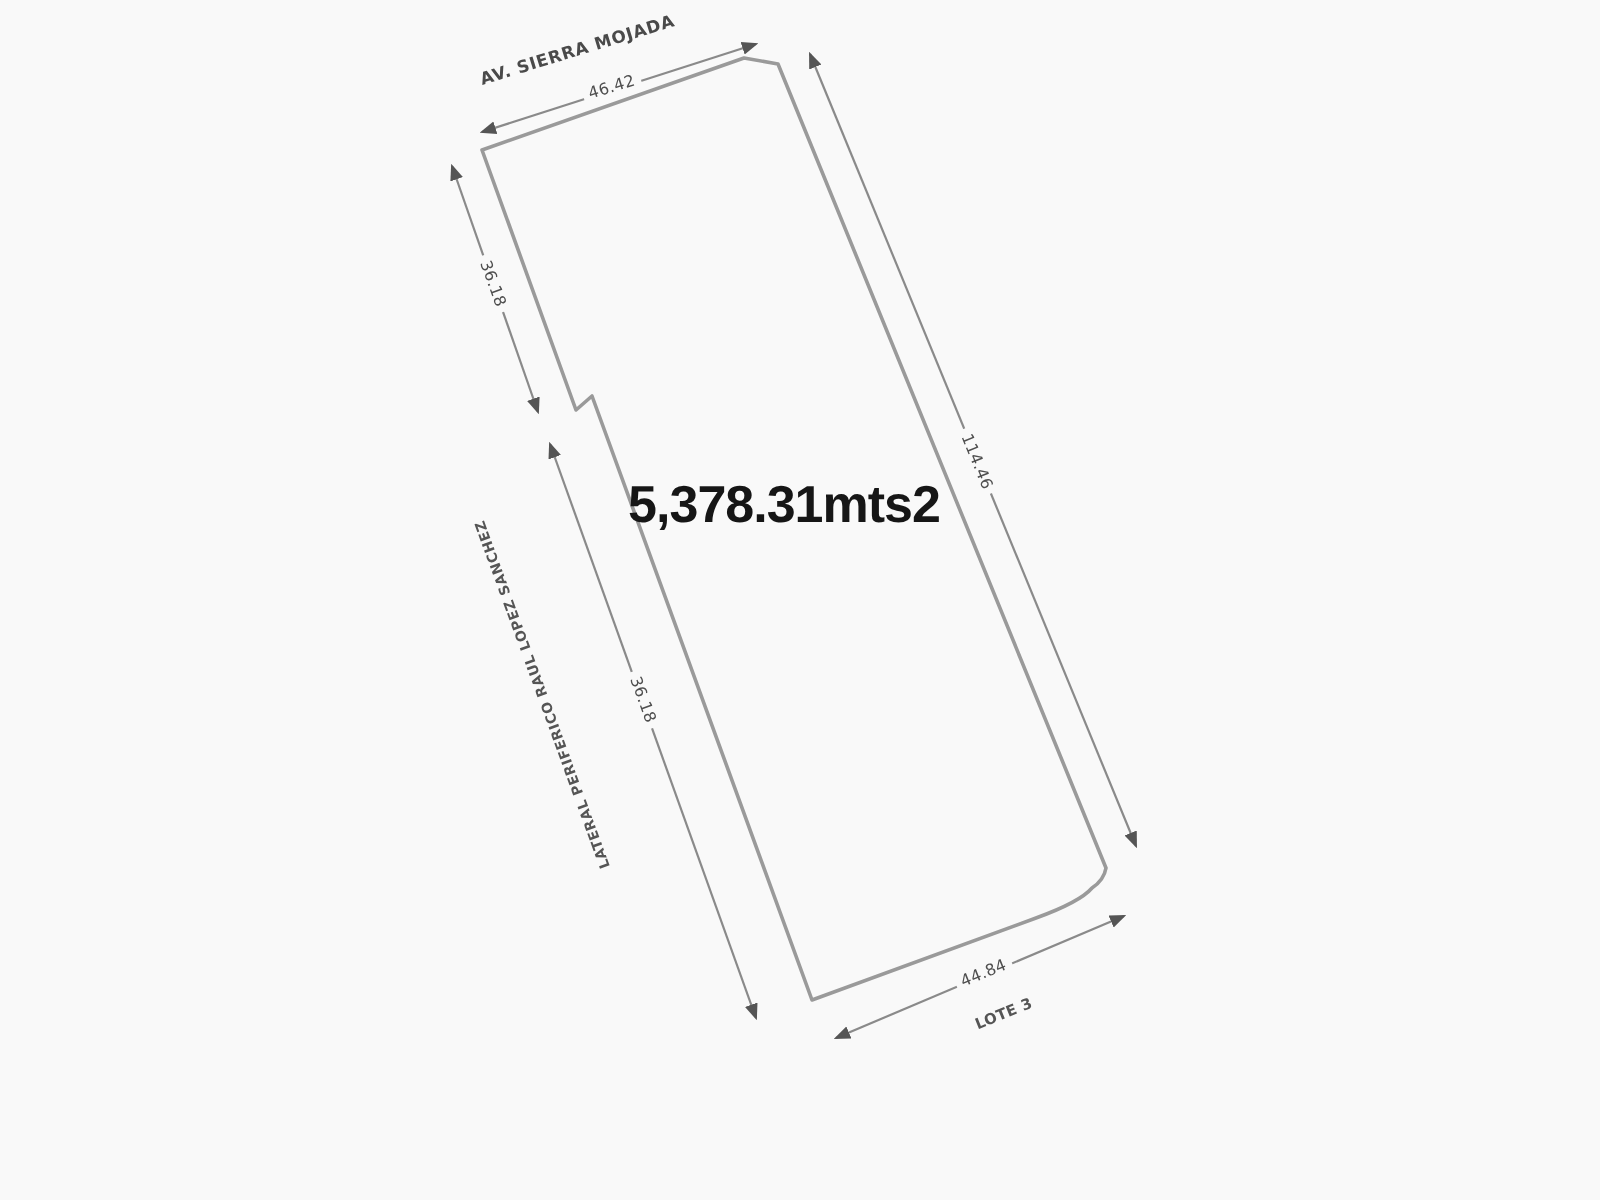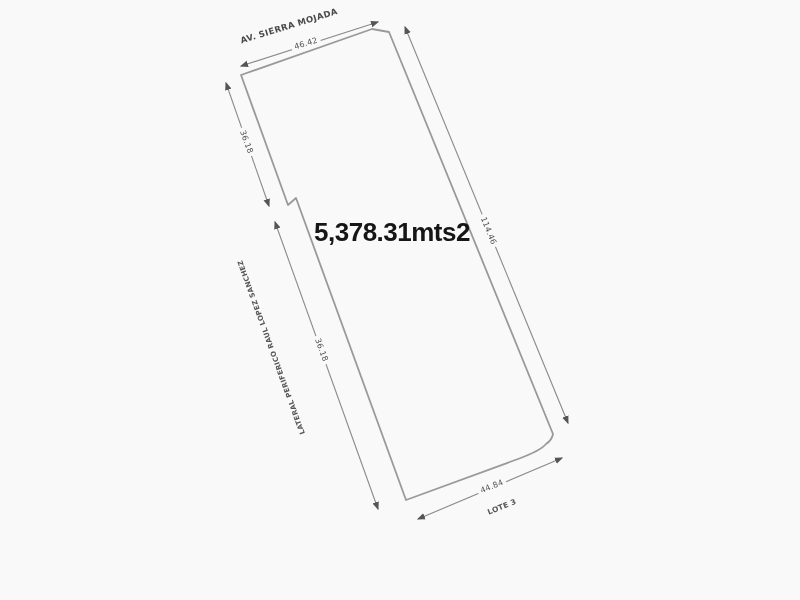--- a/index.html
+++ b/index.html
@@ -96,19 +96,19 @@
   <div class="lbl on-line" style="left:306px; top:44px; --r:-17deg">46.42</div>
 
   <div class="lbl on-line" style="left:246px; top:142px; --r:70deg">36.18</div>
 
   <div class="lbl street-side" style="left:272px; top:347px; --r:-110deg">LATERAL PERIFERICO RAUL LOPEZ SANCHEZ</div>
 
   <div class="lbl on-line" style="left:321px; top:350px; --r:70deg">36.18</div>
 
   <div class="lbl on-line" style="left:488px; top:231px; --r:68deg">114.46</div>
 
-  <div class="lbl area" style="left:392px; top:232px">5,378.31mts2</div>
+  <div class="lbl area" style="left:392px; top:252px">5,378.31mts2</div>
 
   <div class="lbl on-line" style="left:492px; top:487px; --r:-22deg">44.84</div>
 
   <div class="lbl lot-tag" style="left:502px; top:507px; --r:-22deg">LOTE 3</div>
 
 </div>
 
 </body></html>

